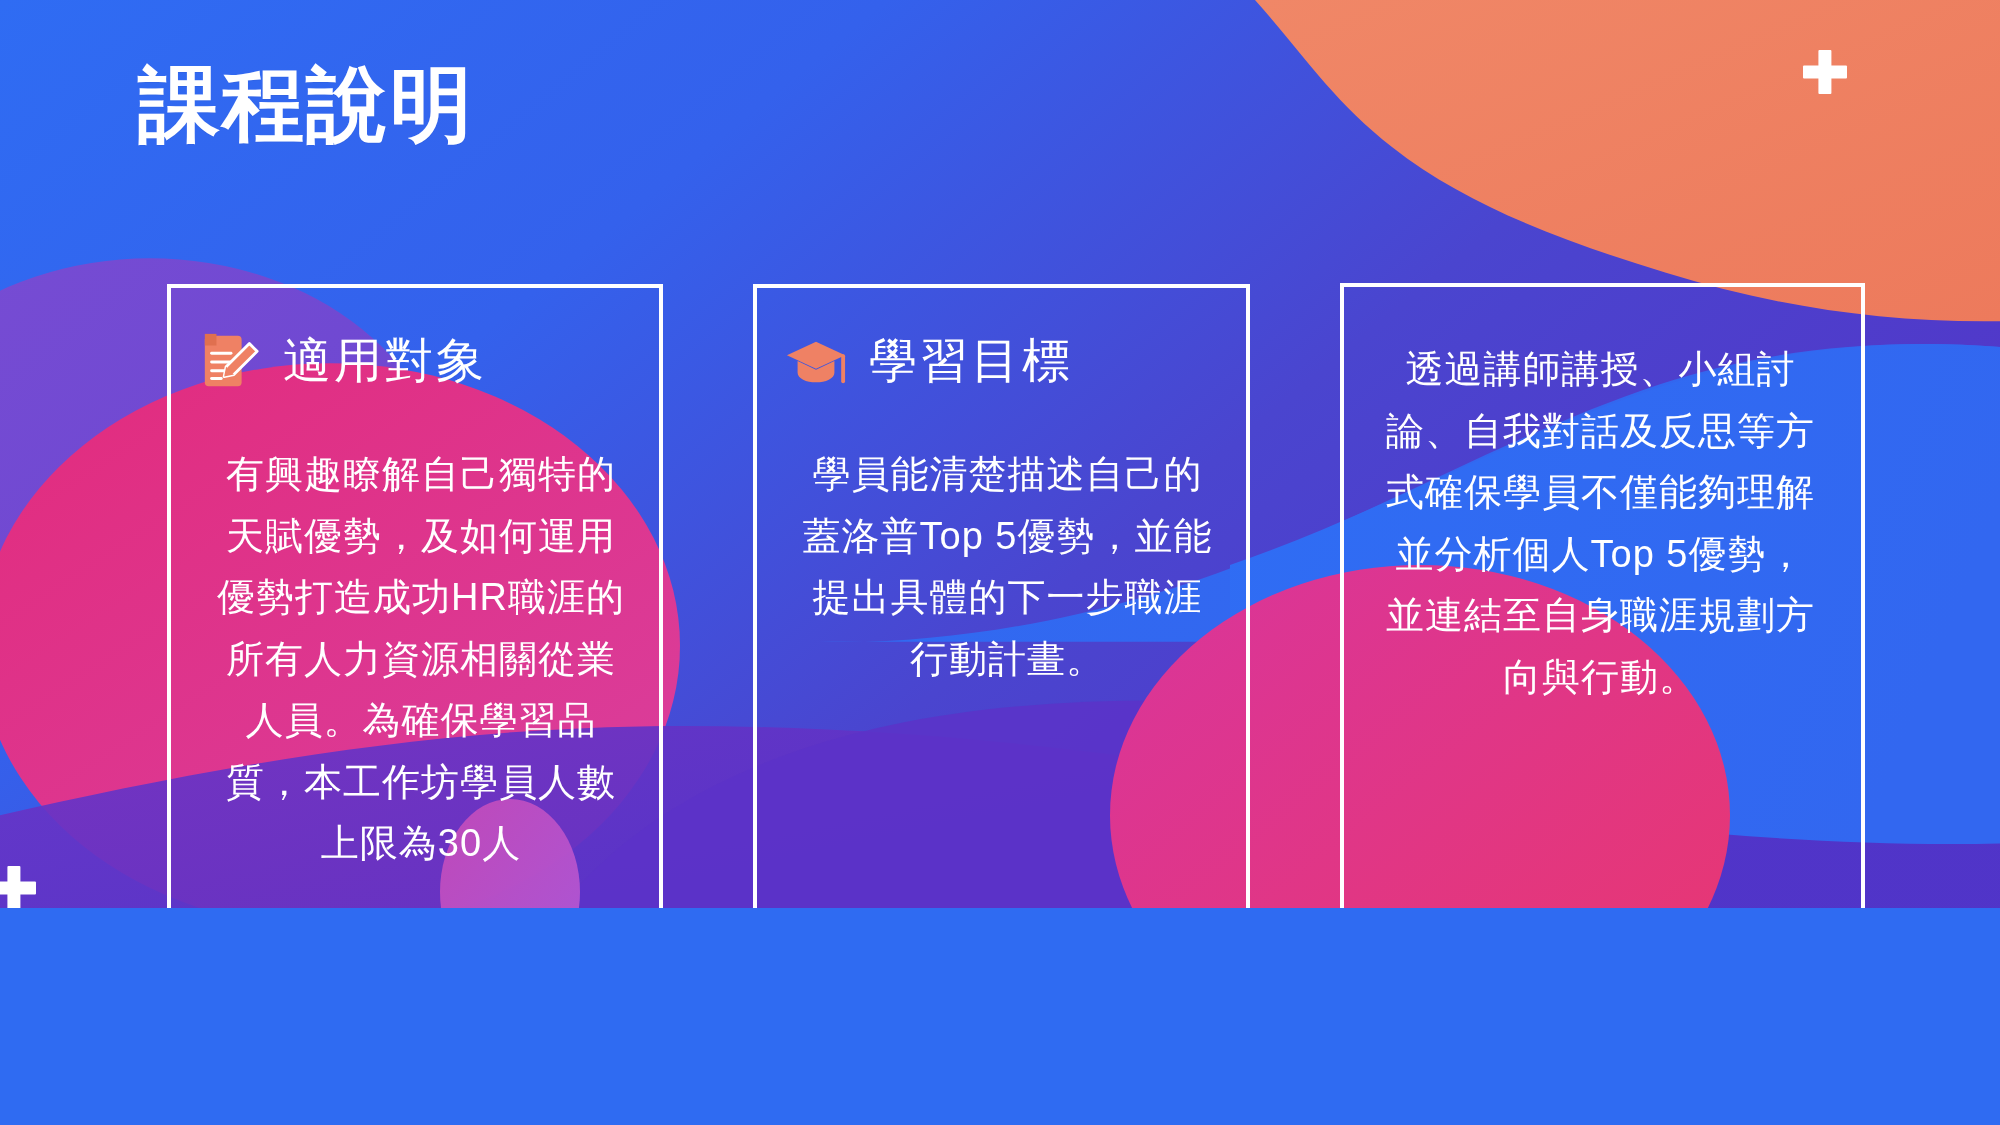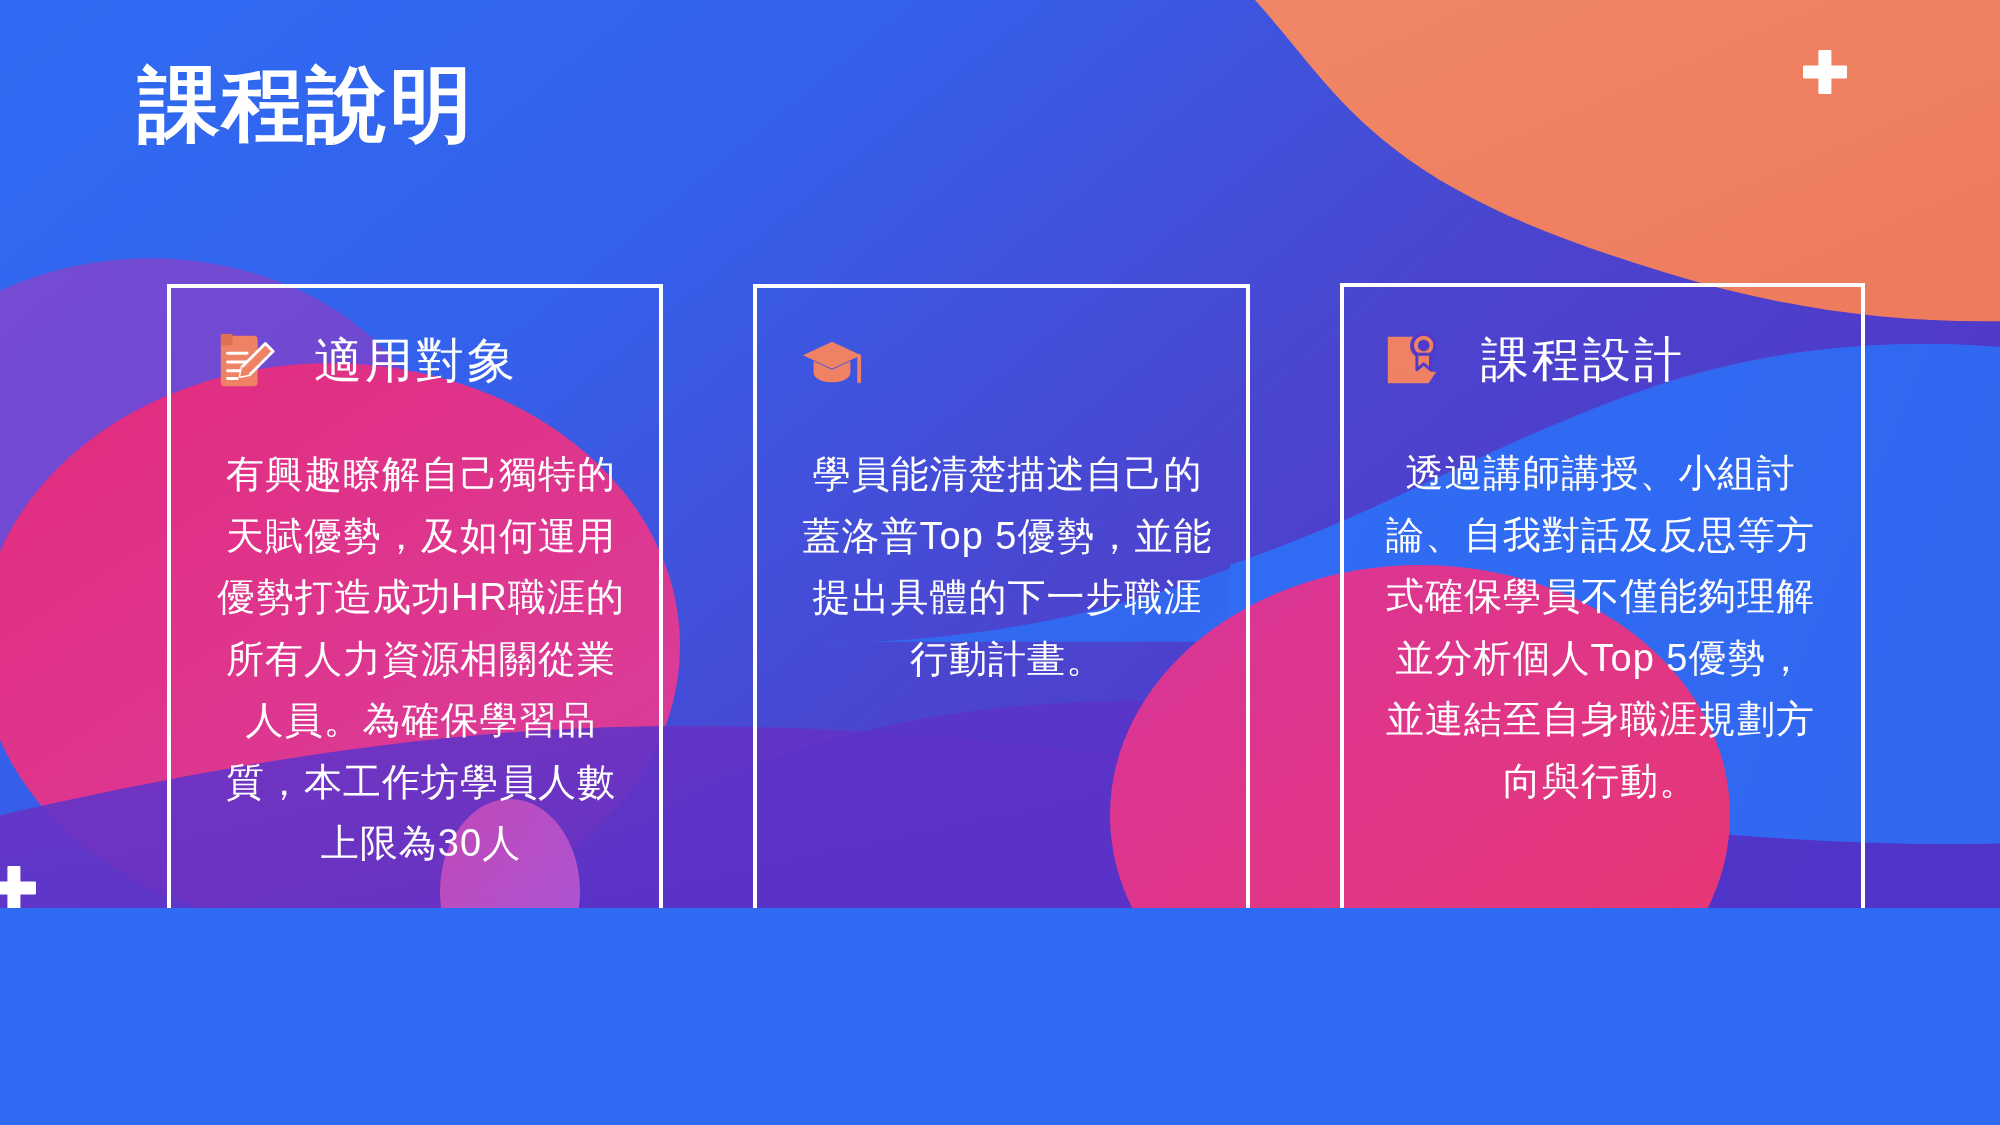--- a/index.html
+++ b/index.html
@@ -36,22 +36,22 @@
     z-index:15;
     padding:0;
   }
   #card-0 { left:167px;  top:284px;  width:496px;  height:763px; }
   #card-1 { left:753px;  top:284px;  width:497px;  height:763px; }
   #card-2 { left:1340px; top:283px;  width:525px;  height:763px; }
 
   .card-head {
     display:flex;
     align-items:center;
-    gap:37px;
-    padding:42px 0 0 44px;
+    gap:22px;
+    padding:42px 0 0 28px;
   }
   #card-2 .card-head { padding-left:38px; }
   .card-icon {
     width:62px; height:62px;
     flex:0 0 62px;
     display:block;
   }
   .card-title {
     color:#ffffff;
     font-size:48px;
@@ -168,31 +168,22 @@
     <p class="card-body">有興趣瞭解自己獨特的天賦優勢，及如何運用優勢打造成功HR職涯的所有人力資源相關從業人員。為確保學習品質，本工作坊學員人數上限為30人</p>
   </section>
 
   <section class="card" id="card-1">
     <div class="card-head">
       <svg class="card-icon" viewBox="0 0 64 64">
         <path d="M32 12 L62 26 L32 40 L2 26 Z" fill="#ef8164"></path>
         <path d="M13 32 v12 c0 6 9 10 19 10 s19 -4 19 -10 v-12 l-19 9 z" fill="#ef8164"></path>
         <rect x="58" y="25" width="4" height="30" rx="2" fill="#ef8164"></rect>
       </svg>
+      <span class="card-title">學習目標</span>
     </div>
     <p class="card-body">學員能清楚描述自己的蓋洛普Top 5優勢，並能提出具體的下一步職涯行動計畫。</p>
   </section>
 
   <section class="card" id="card-2">
-    <div class="card-head">
-      <svg class="card-icon" viewBox="0 0 64 64">
-        <path d="M6 8 h44 v38 h-38 a6 6 0 0 0 -6 6 z" fill="#ef8164"></path>
-        <path d="M6 50 a6 6 0 0 1 6 -6 h44 l-8 12 h-42 z" fill="#ef8164"></path>
-        <circle cx="43" cy="17" r="12" fill="#ef8164" stroke="#5139ca" stroke-width="4"></circle>
-        <circle cx="43" cy="17" r="6" fill="#5139ca"></circle>
-        <path d="M36 26 v16 l7 -6 7 6 v-16 z" fill="#ef8164" stroke="#5139ca" stroke-width="3" stroke-linejoin="round"></path>
-      </svg>
-      <span class="card-title">課程設計</span>
-    </div>
     <p class="card-body">透過講師講授、小組討論、自我對話及反思等方式確保學員不僅能夠理解並分析個人Top 5優勢，並連結至自身職涯規劃方向與行動。</p>
   </section>
 
 </div>
 
 </body></html>

